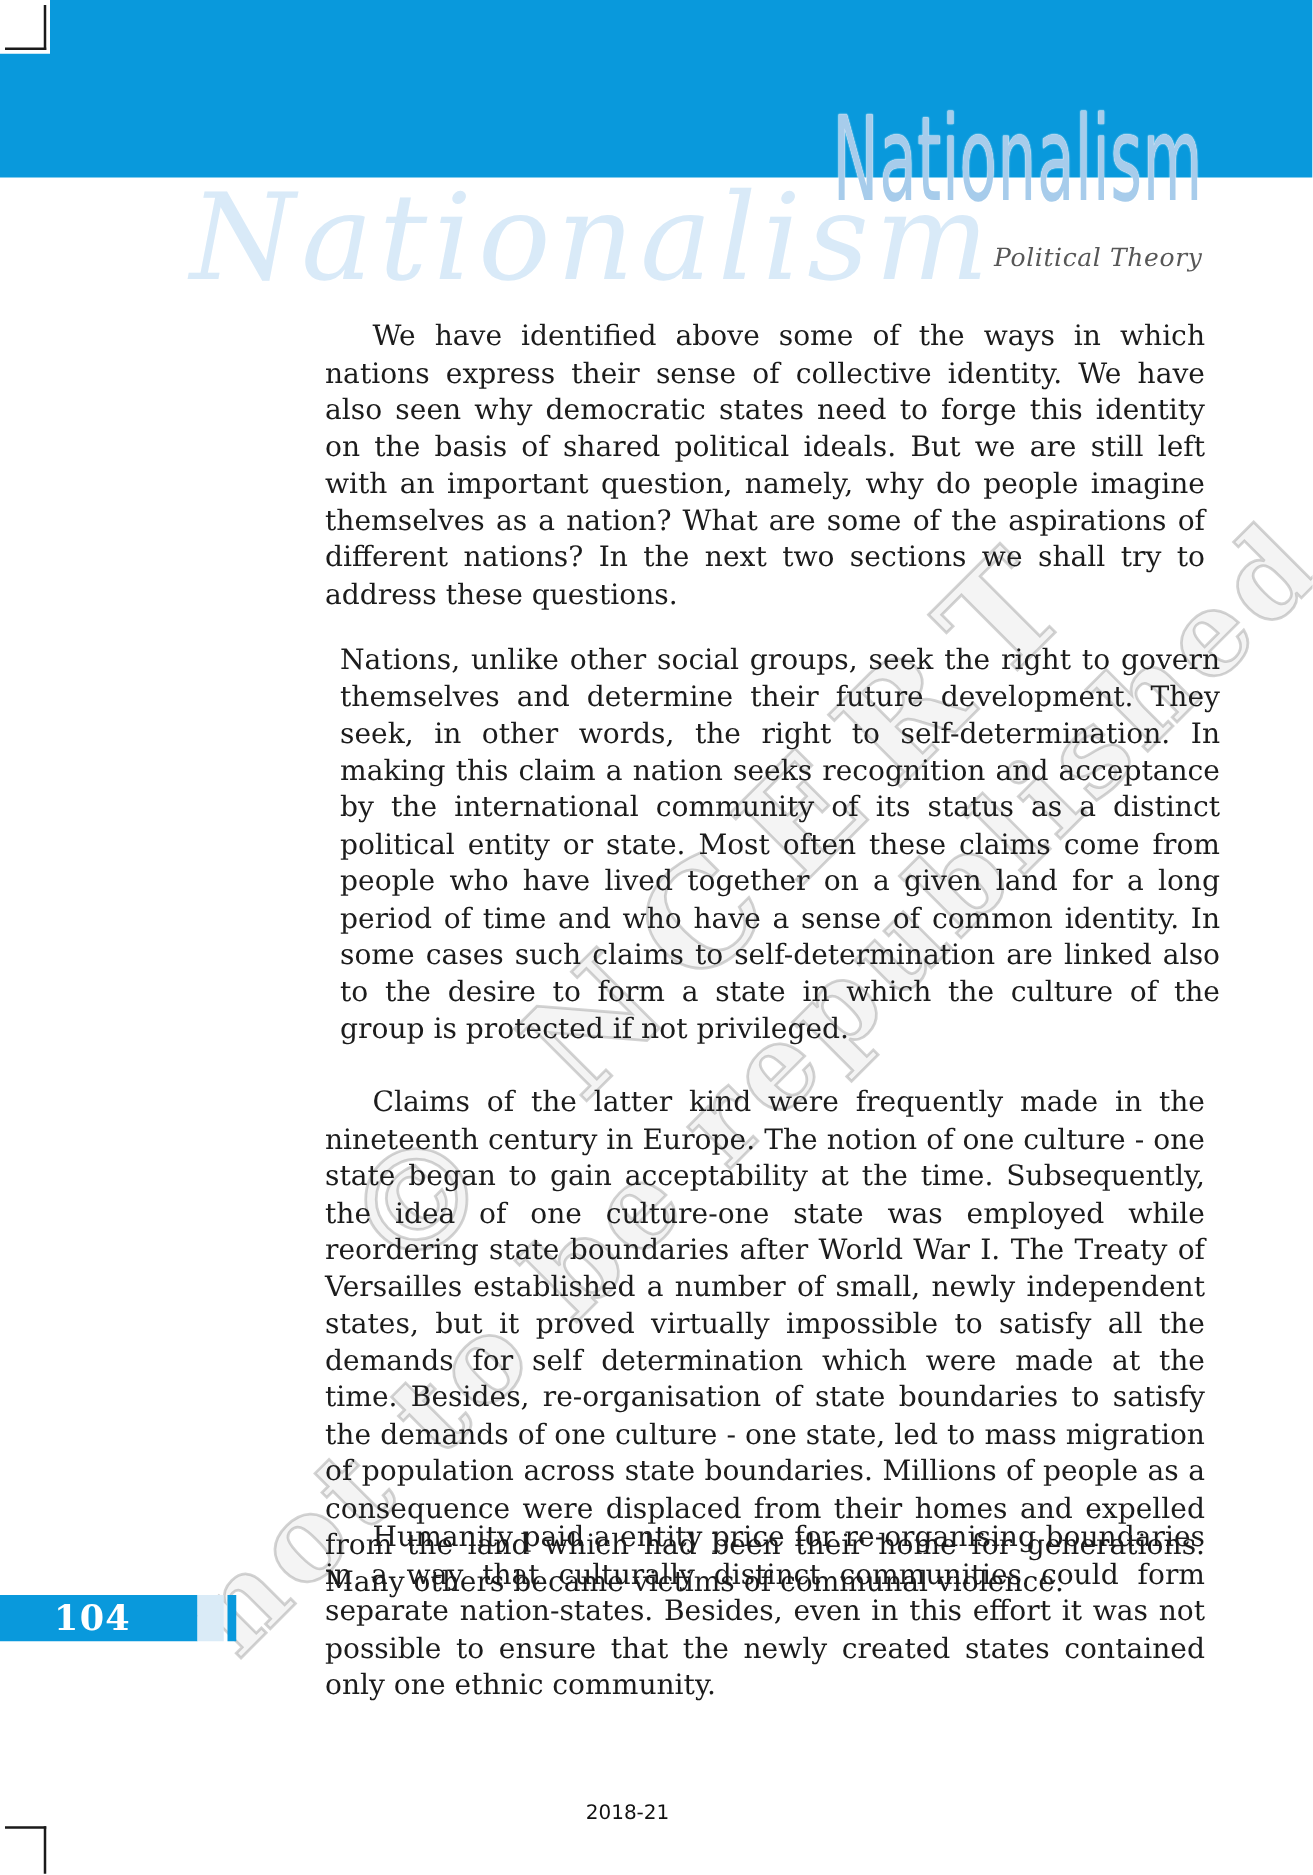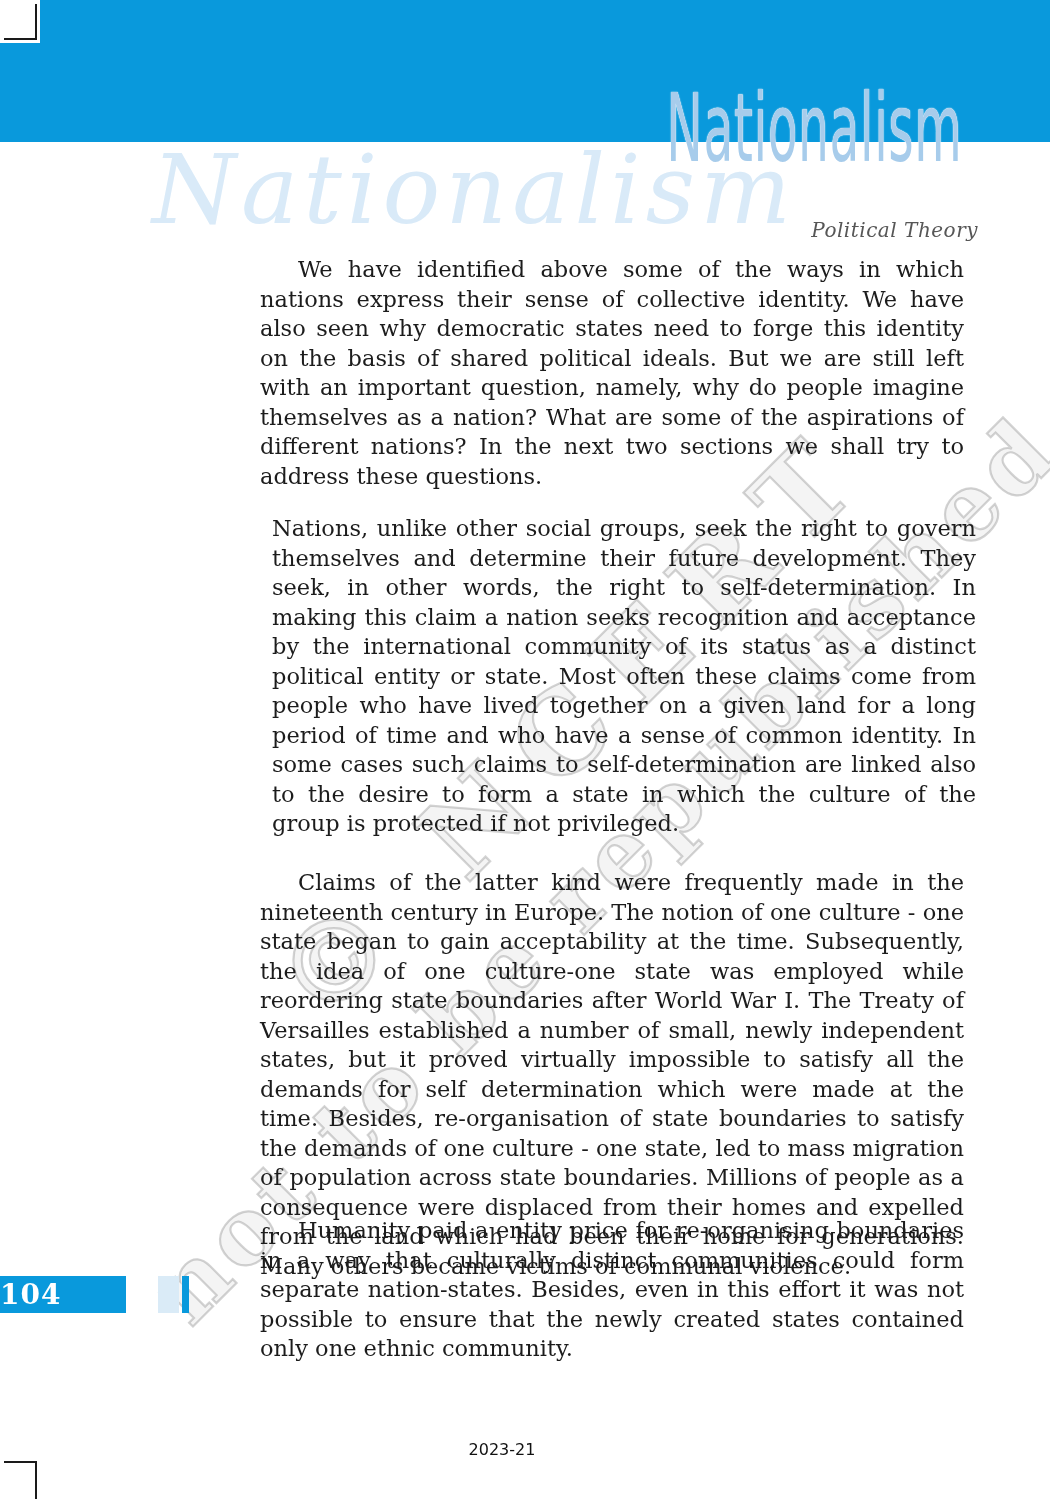--- a/index.html
+++ b/index.html
@@ -23,23 +23,23 @@
      font-family:"DejaVu Sans", sans-serif;font-weight:500;font-size:94px;line-height:1;
      color:var(--title-blue);white-space:nowrap;letter-spacing:1px;
      transform:scaleX(0.52);transform-origin:100% 0;
      text-shadow:0 0 2px rgba(255,255,255,.95), 0 0 1px #ffffff;}
 
   
   .wm-script{position:absolute;left:152px;top:142px;z-index:1;
      font-family:"DejaVu Serif", serif;font-style:italic;font-size:96px;line-height:1;
      letter-spacing:5px;color:var(--watermark-blue);white-space:nowrap;}
 
-  .book-title{position:absolute;right:72px;top:194px;z-index:3;
+  .book-title{position:absolute;right:88px;top:194px;z-index:3;
      font-family:"DejaVu Serif", serif;font-style:italic;font-size:20px;
-     color:var(--subtitle-gray);letter-spacing:.5px;margin-top:24px;}
+     color:var(--subtitle-gray);letter-spacing:.5px;}
 
   
   .diag-wm{position:absolute;z-index:2;font-family:"DejaVu Serif", serif;font-weight:700;
      white-space:nowrap;transform:rotate(-45deg);transform-origin:0 50%;
      color:rgba(110,110,110,0.08);-webkit-text-stroke:2.2px rgba(110,110,110,0.30);}
   .diag1{left:295px;top:935px;font-size:112px;letter-spacing:26px;}
   .diag2{left:168px;top:1252px;font-size:92px;letter-spacing:6px;}
 
   
   .body-col{position:absolute;left:260px;top:0;width:704px;height:1500px;z-index:5;}
@@ -48,22 +48,22 @@
   .indent{text-indent:38px;margin-top:16px;}
   .p1{top:239px;}
   .heading{position:absolute;left:0;top:452px;width:704px;margin:0;
      font-family:"DejaVu Serif", serif;font-weight:700;font-variant:small-caps;
      font-size:26px;line-height:34px;color:var(--heading-gray);letter-spacing:1px;}
   .p2{top:514px;margin-left:12px;}
   .p3{top:852px;}
   .p4{top:1200px;}
 
   
-  .page-tab{position:absolute;left:0;top:1276px;width:126px;height:37px;
-     background:var(--accent-blue);z-index:6;text-align:left;}
+  .page-tab{position:absolute;left:0;top:1276px;width:158px;height:37px;
+     background:var(--accent-blue);z-index:6;text-align:center;}
   .page-num{display:inline-block;margin-right:10px;font-family:"DejaVu Serif", serif;
      font-weight:700;font-size:28px;line-height:37px;color:#ffffff;letter-spacing:1px;}
   .tab-pale{position:absolute;left:158px;top:1276px;width:21px;height:37px;
      background:var(--pale-blue);z-index:6;}
   .tab-dark{position:absolute;left:182px;top:1276px;width:7px;height:37px;
      background:var(--accent-blue);z-index:6;}
 
   .footer-year{position:absolute;left:420px;top:1440px;width:164px;text-align:center;
      font-family:"DejaVu Sans", sans-serif;font-size:16px;color:#111;z-index:6;}
 </style>
@@ -93,17 +93,17 @@
     <p class="para indent p3">Claims of the latter kind were frequently made in the nineteenth century in Europe. The notion of one culture - one state began to gain acceptability at the time. Subsequently, the idea of one culture-one state was employed while reordering state boundaries after World War I. The Treaty of Versailles established a number of small, newly independent states, but it proved virtually impossible to satisfy all the demands for self determination which were made at the time. Besides, re-organisation of state boundaries to satisfy the demands of one culture - one state, led to mass migration of population across state boundaries. Millions of people as a consequence were displaced from their homes and expelled from the land which had been their home for generations. Many others became victims of communal violence.</p>
     <p class="para indent p4">Humanity paid a entity price for re-organising boundaries in a way that culturally distinct communities could form separate nation-states. Besides, even in this effort it was not possible to ensure that the newly created states contained only one ethnic community.</p>
   </div>
 
   <div class="page-tab">
     <span class="page-num">104</span>
   </div>
   <div class="tab-pale"></div>
   <div class="tab-dark"></div>
 
-  <div class="footer-year">2023-21</div>
+  <div class="footer-year">2018-21</div>
 
   <div class="crop-bottom"></div>
 
 </div>
 
 </body></html>

